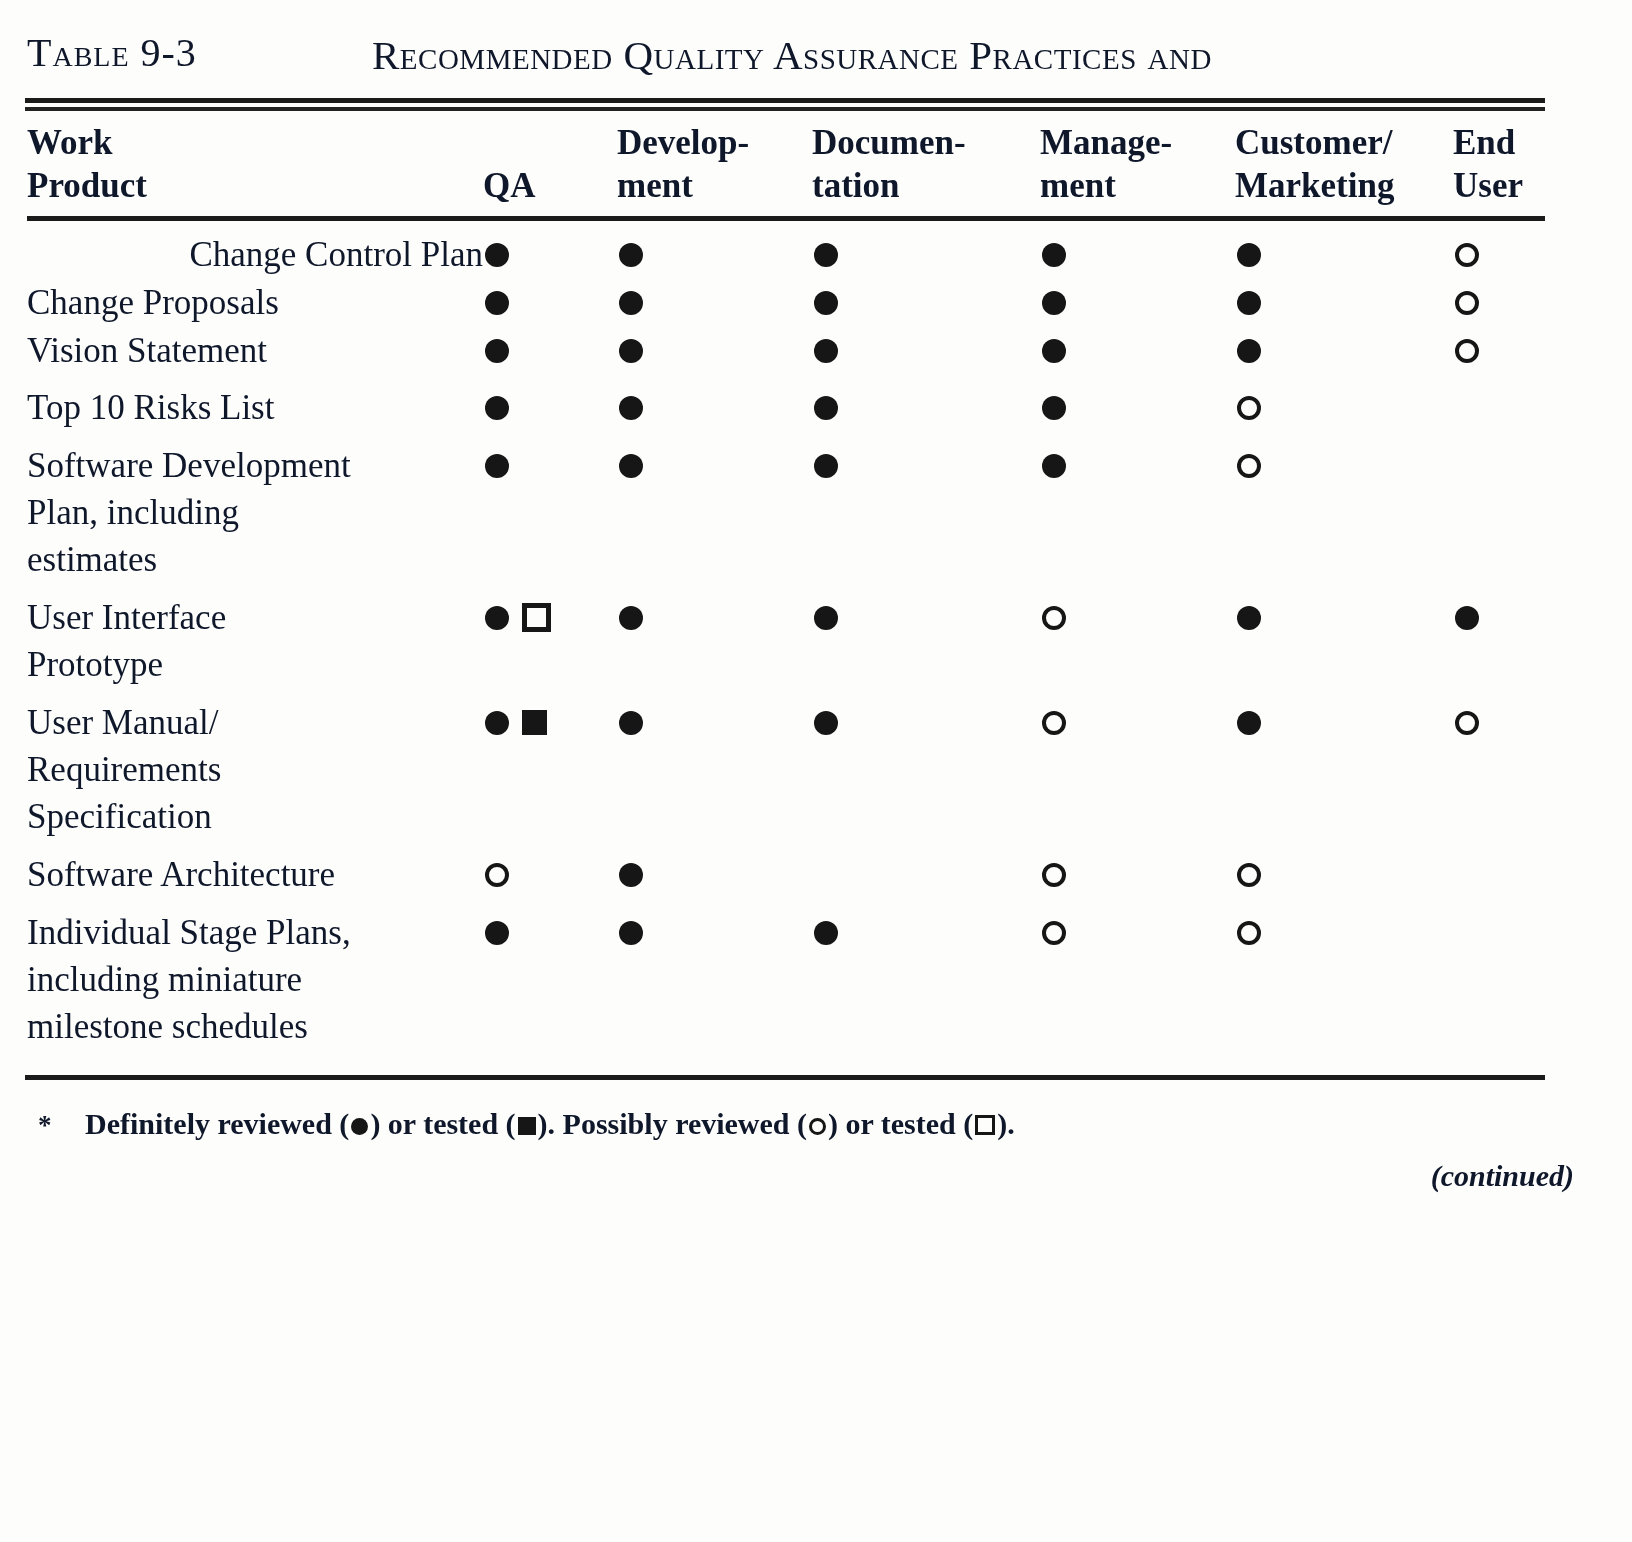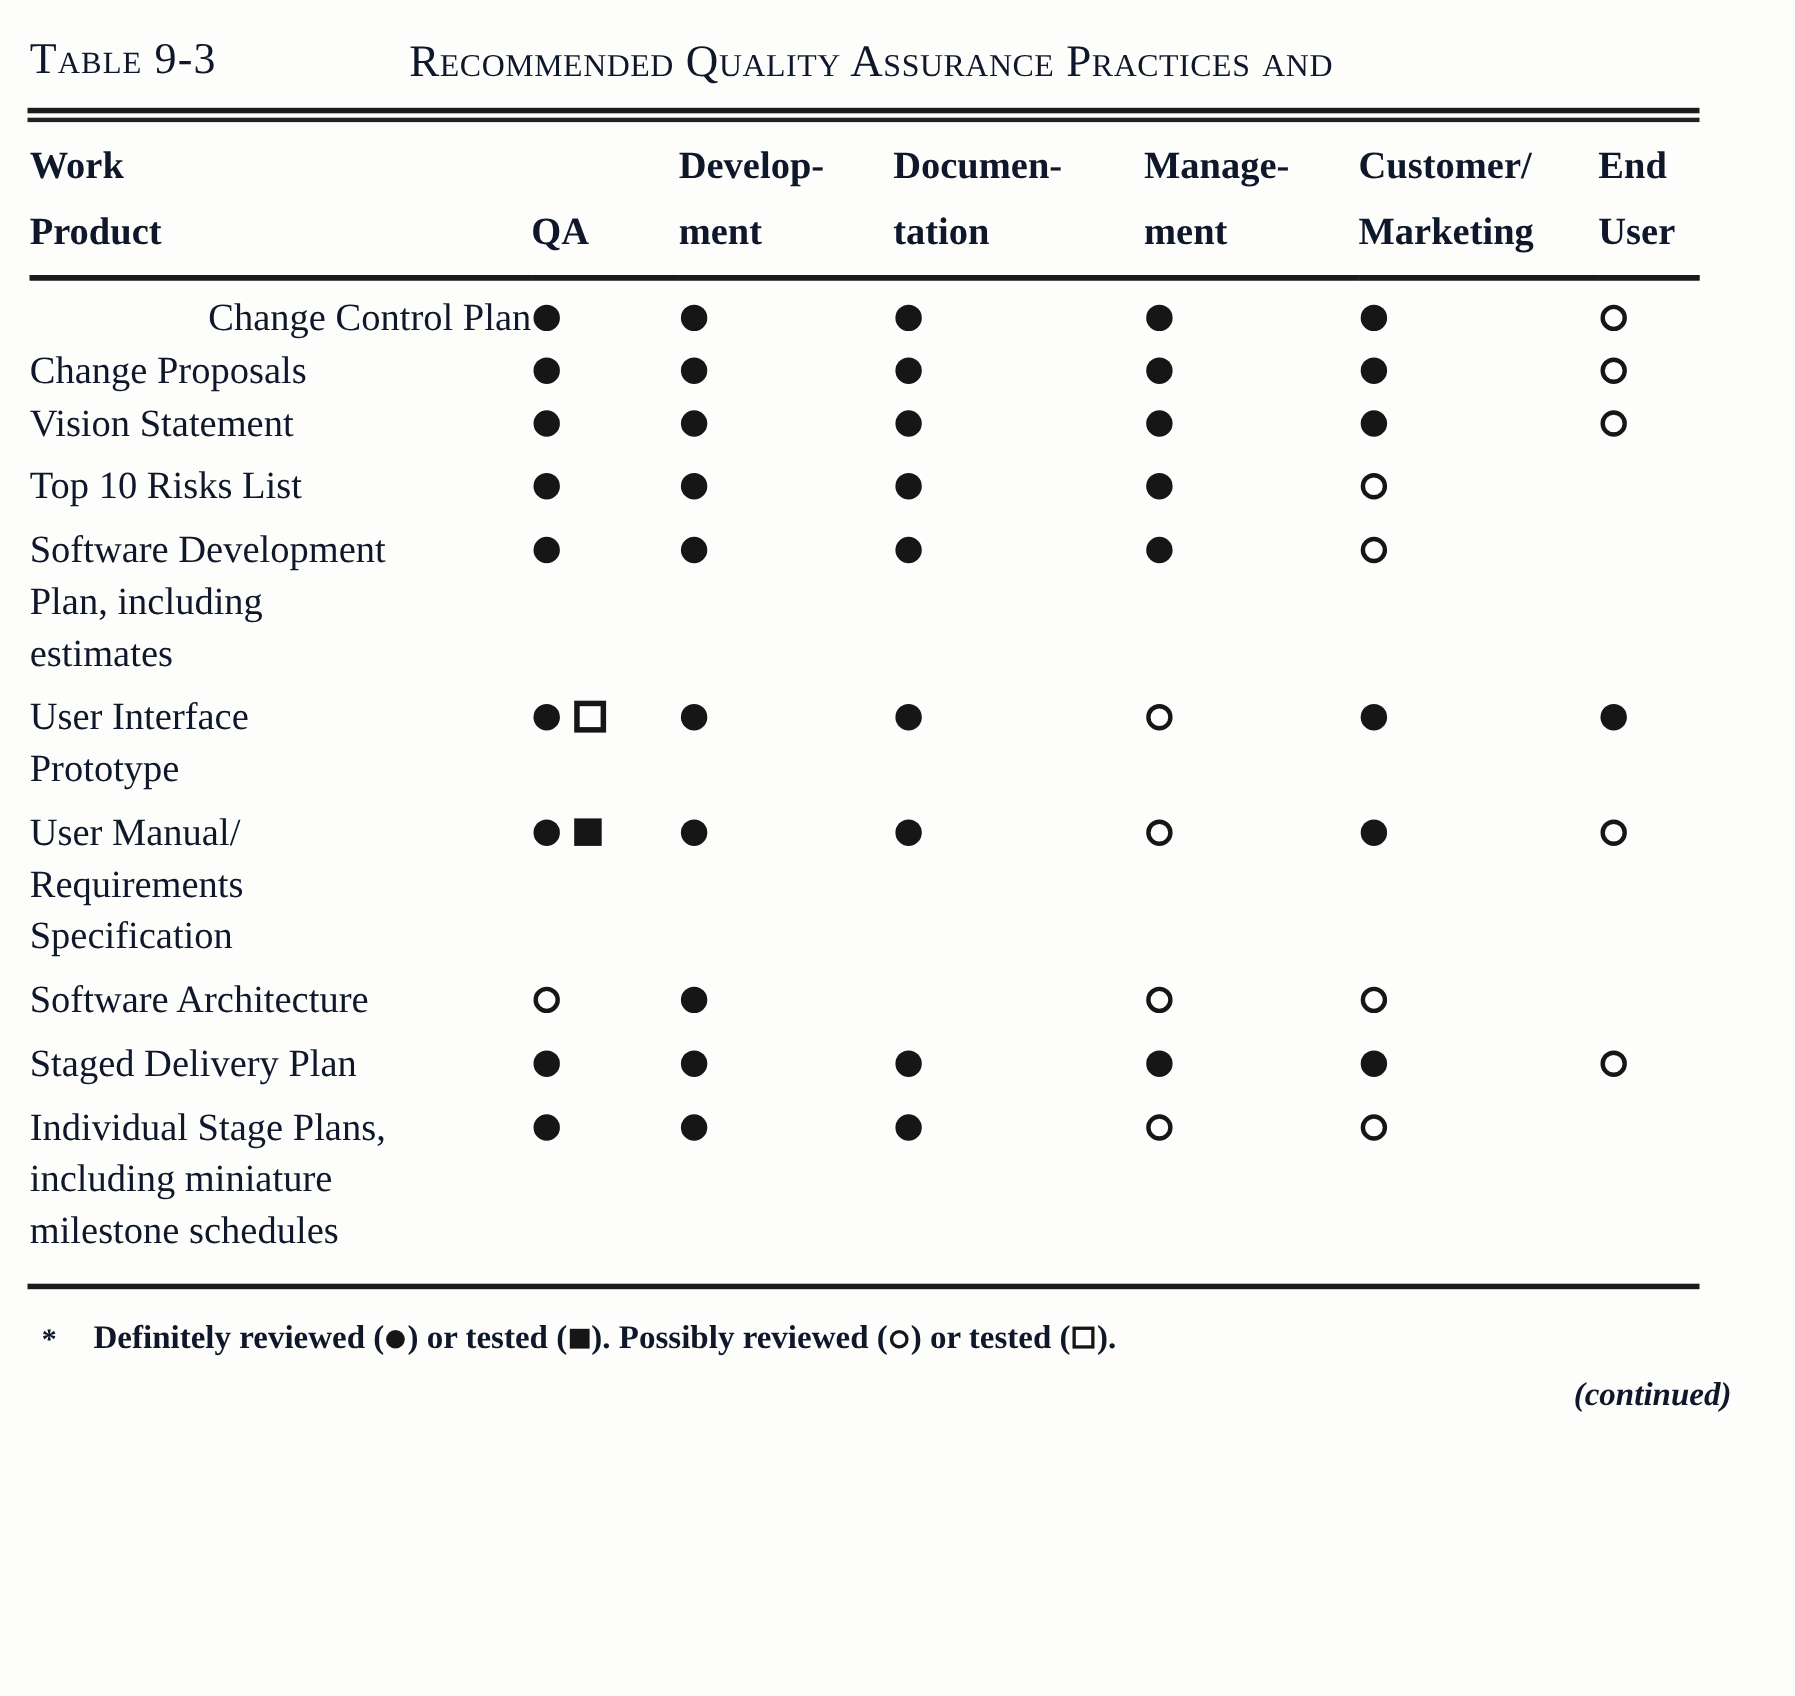--- a/index.html
+++ b/index.html
@@ -41,21 +41,21 @@
   
   table.qa-table {
     margin-left:27px;
     width:1518px;
     table-layout:fixed;
     border-collapse:collapse;
   }
   .qa-table thead td {
     vertical-align:bottom;
     font-weight:bold;
-    font-size:35px; line-height:60px;
+    font-size:35px; line-height:43px;
     white-space:pre-line;
     padding:10px 0 9px 0;
     border-bottom:5px solid #1b1b1b;
   }
   .qa-table tbody td {
     vertical-align:top;
     font-size:35px; line-height:47px;
     white-space:pre-line;
     padding:0 0 11px 0;
   }
@@ -209,29 +209,20 @@
         <tr>
           <td class="label-cell">Software Architecture</td>
           <td class="marker-cell"><div class="cell-markers"><span class="mk mk-open-circle" title="possibly reviewed"></span></div></td>
           <td class="marker-cell"><div class="cell-markers"><span class="mk mk-filled-circle" title="definitely reviewed"></span></div></td>
           <td class="marker-cell"><div class="cell-markers"></div></td>
           <td class="marker-cell"><div class="cell-markers"><span class="mk mk-open-circle" title="possibly reviewed"></span></div></td>
           <td class="marker-cell"><div class="cell-markers"><span class="mk mk-open-circle" title="possibly reviewed"></span></div></td>
           <td class="marker-cell"><div class="cell-markers"></div></td>
         </tr>
         <tr>
-          <td class="label-cell">Staged Delivery Plan</td>
-          <td class="marker-cell"><div class="cell-markers"><span class="mk mk-filled-circle" title="definitely reviewed"></span></div></td>
-          <td class="marker-cell"><div class="cell-markers"><span class="mk mk-filled-circle" title="definitely reviewed"></span></div></td>
-          <td class="marker-cell"><div class="cell-markers"><span class="mk mk-filled-circle" title="definitely reviewed"></span></div></td>
-          <td class="marker-cell"><div class="cell-markers"><span class="mk mk-filled-circle" title="definitely reviewed"></span></div></td>
-          <td class="marker-cell"><div class="cell-markers"><span class="mk mk-filled-circle" title="definitely reviewed"></span></div></td>
-          <td class="marker-cell"><div class="cell-markers"><span class="mk mk-open-circle" title="possibly reviewed"></span></div></td>
-        </tr>
-        <tr>
           <td class="label-cell">Individual Stage Plans,
 including miniature
 milestone schedules</td>
           <td class="marker-cell"><div class="cell-markers"><span class="mk mk-filled-circle" title="definitely reviewed"></span></div></td>
           <td class="marker-cell"><div class="cell-markers"><span class="mk mk-filled-circle" title="definitely reviewed"></span></div></td>
           <td class="marker-cell"><div class="cell-markers"><span class="mk mk-filled-circle" title="definitely reviewed"></span></div></td>
           <td class="marker-cell"><div class="cell-markers"><span class="mk mk-open-circle" title="possibly reviewed"></span></div></td>
           <td class="marker-cell"><div class="cell-markers"><span class="mk mk-open-circle" title="possibly reviewed"></span></div></td>
           <td class="marker-cell"><div class="cell-markers"></div></td>
         </tr>

